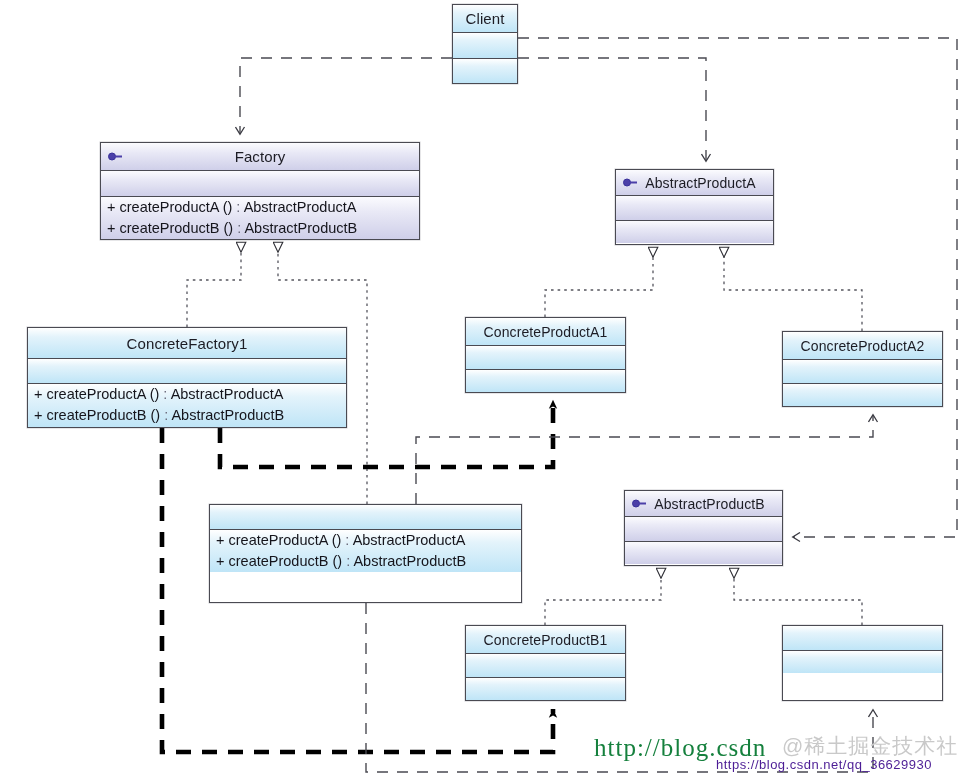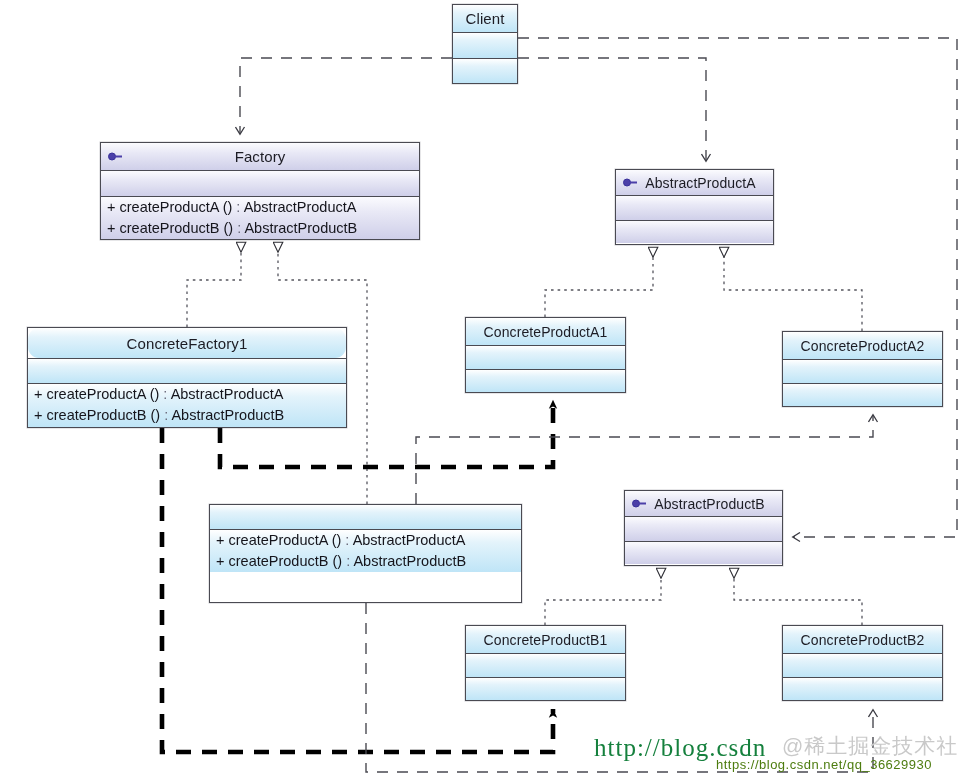--- a/index.html
+++ b/index.html
@@ -120,21 +120,21 @@
     top: 732px;
     font-size: 21px;
     color: #c9c9c9;
     letter-spacing: 1px;
   }
   #wm-sub {
     left: 700px;
     top: 757px;
     font-family: "Liberation Sans", sans-serif;
     font-size: 13px;
-    color: #4d7c0f;
+    color: #4c1d95;
     letter-spacing: 0.5px;
   }
 </style>
 </head>
 <body>
 
 <div id="canvas">
 
   <svg id="edge-layer" viewBox="0 0 959 780" xmlns="http://www.w3.org/2000/svg">
     <defs>
@@ -256,21 +256,21 @@
         <span class="dot"></span>
           <span class="stem"></span>
       </span>
       <span class="title-text" style="padding-left:12px;">AbstractProductB</span>
     </div>
     <div class="compartment" style="height:25px;"></div>
     <div class="compartment" style="height:23px;"></div>
   </div>
 
   <div class="uml-box fill-blue" style="left:11px; top:327px; width:320px; height:101px;">
-    <div class="compartment title-cmp" style="height:30px;border-radius:11px;">
+    <div class="compartment title-cmp" style="height:30px;">
       <span class="title-text">ConcreteFactory1</span>
     </div>
     <div class="compartment" style="height:25px;"></div>
     <div class="compartment ops-cmp" style="height:44px;">
       <div class="op-line">
         <span>+</span>
         <span>createProductA ()</span>
         <span class="op-sep">:</span>
         <span>AbstractProductA</span>
       </div>
@@ -319,23 +319,20 @@
 
   <div class="uml-box fill-blue" style="left:449px; top:625px; width:161px; height:76px;">
     <div class="compartment title-cmp" style="height:27px; font-size:14px;">
       <span class="title-text">ConcreteProductB1</span>
     </div>
     <div class="compartment" style="height:24px;"></div>
     <div class="compartment" style="height:23px;"></div>
   </div>
 
   <div class="uml-box fill-blue" style="left:766px; top:625px; width:161px; height:76px;">
-    <div class="compartment title-cmp" style="height:27px; font-size:14px;">
-      <span class="title-text">ConcreteProductB2</span>
-    </div>
     <div class="compartment" style="height:24px;"></div>
     <div class="compartment" style="height:23px;"></div>
   </div>
 
   <div class="watermark" id="wm-url">http://blog.csdn</div>
   <div class="watermark" id="wm-brand">@稀土掘金技术社区</div>
   <div class="watermark" id="wm-sub">https://blog.csdn.net/qq_36629930</div>
 
 </div>
 

